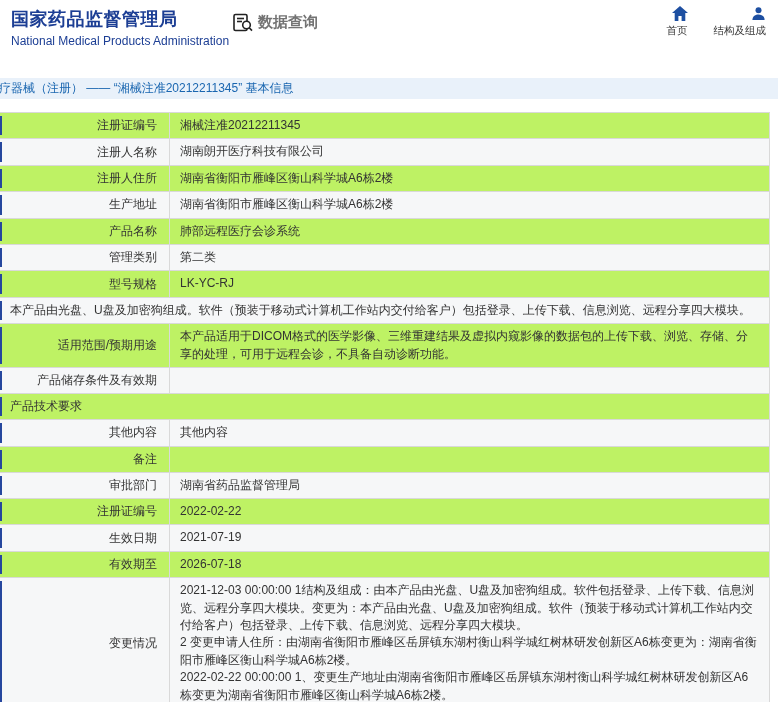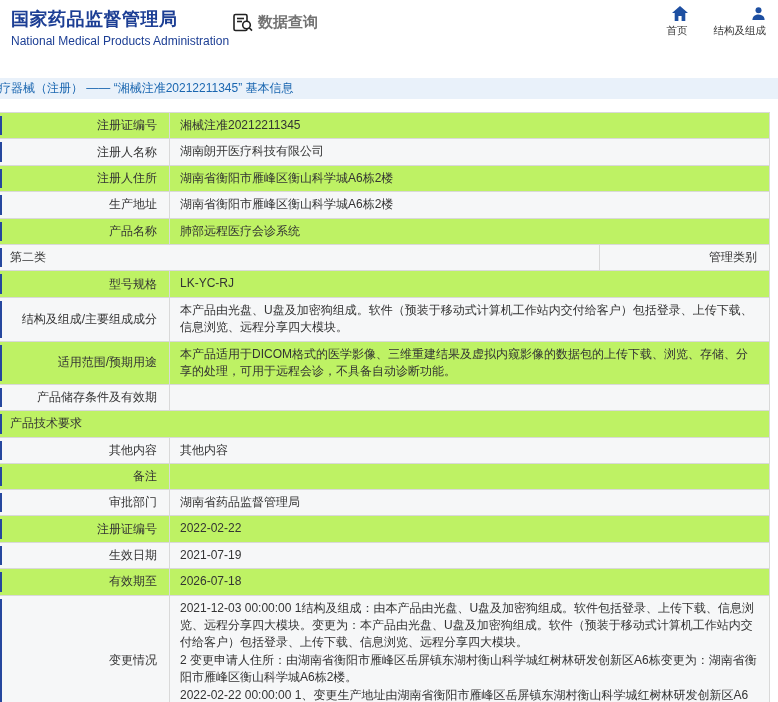--- a/index.html
+++ b/index.html
@@ -104,29 +104,28 @@
       </div>
       <div class="row">
         <div class="cell label">生产地址</div>
         <div class="cell value">湖南省衡阳市雁峰区衡山科学城A6栋2楼</div>
       </div>
       <div class="row">
         <div class="cell label">产品名称</div>
         <div class="cell value">肺部远程医疗会诊系统</div>
       </div>
       <div class="row">
+        <div class="cell label">管理类别</div>
         <div class="cell value">第二类</div>
-        <div class="cell label">管理类别</div>
       </div>
       <div class="row">
         <div class="cell label">型号规格</div>
         <div class="cell value">LK-YC-RJ</div>
       </div>
       <div class="row">
-        <div class="cell label">结构及组成/主要组成成分</div>
         <div class="cell value">本产品由光盘、U盘及加密狗组成。软件（预装于移动式计算机工作站内交付给客户）包括登录、上传下载、信息浏览、远程分享四大模块。</div>
       </div>
       <div class="row">
         <div class="cell label">适用范围/预期用途</div>
         <div class="cell value">本产品适用于DICOM格式的医学影像、三维重建结果及虚拟内窥影像的数据包的上传下载、浏览、存储、分享的处理，可用于远程会诊，不具备自动诊断功能。</div>
       </div>
       <div class="row">
         <div class="cell label">产品储存条件及有效期</div>
         <div class="cell value"></div>
       </div>

